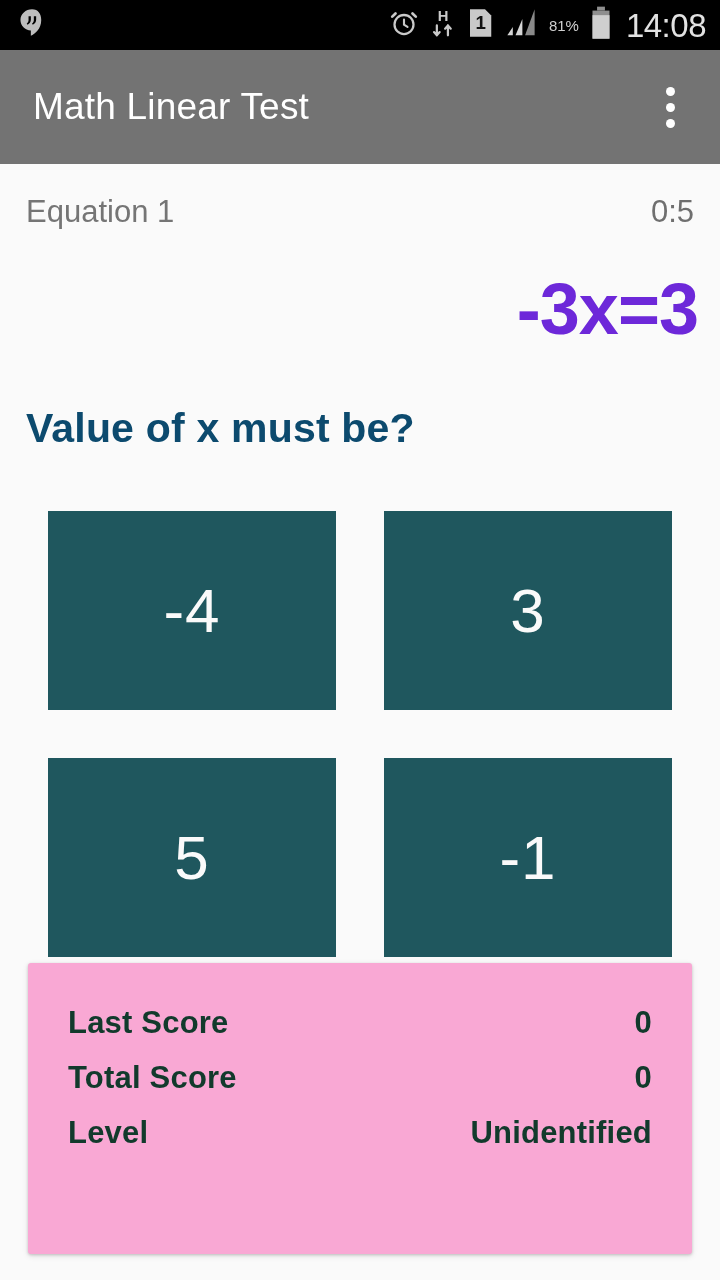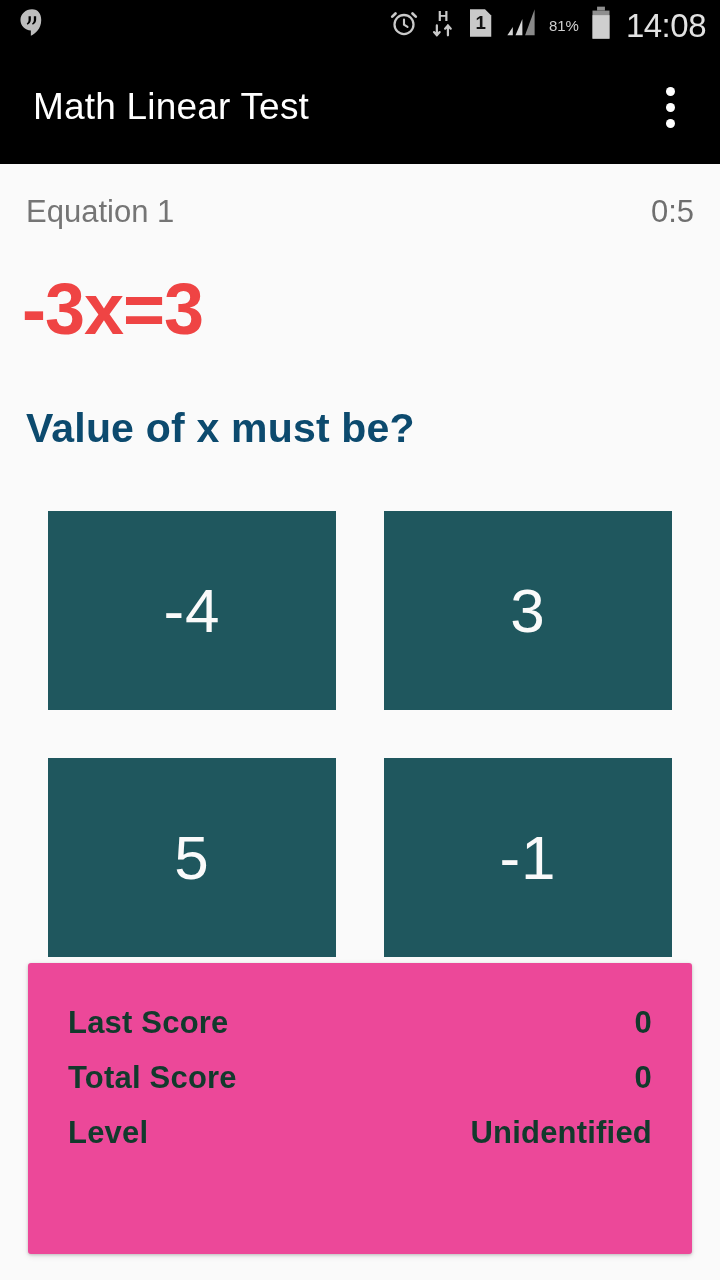--- a/index.html
+++ b/index.html
@@ -17,42 +17,42 @@
     padding:0 14px 0 18px; color:#d6d6d6;
   }
   .sb-left { display:flex; align-items:center; gap:10px; }
   .sb-right { margin-left:auto; display:flex; align-items:center; gap:11px; }
   .sb-clock { font-size:33px; color:#e2e2e2; letter-spacing:-0.5px; line-height:1; padding-left:3px; }
   .sb-batt-pct { font-size:15px; color:#d0d0d0; line-height:1; }
   .ico { display:block; }
 
   
   .appbar {
-    height:114px; background:#000000; display:flex; align-items:center;
+    height:114px; background:#737373; display:flex; align-items:center;
     padding:0 24px 0 33px; position:relative;
   }
   .appbar-title { color:#fff; font-size:37px; font-weight:400; letter-spacing:0.2px; }
   .overflow-btn {
     margin-left:auto; width:52px; height:70px;
     display:flex; flex-direction:column; align-items:center; justify-content:center; gap:7px;
   }
   .overflow-btn i { width:9px; height:9px; border-radius:50%; background:#fff; display:block; }
 
   
   .content { padding:0 22px; }
 
   .eq-header {
     display:flex; align-items:flex-end; justify-content:space-between;
     padding:30px 4px 0 4px;
   }
   .eq-label { font-size:31px; color:#757575; font-weight:400; }
   .eq-timer { font-size:31px; color:#6f6f6f; font-weight:400; }
 
   .equation {
-    text-align:left; font-size:72px; font-weight:bold; color:#ef4444;
+    text-align:right; font-size:72px; font-weight:bold; color:#6d28d9;
     letter-spacing:-1px; padding-top:38px;
   }
 
   .question {
     font-size:41px; font-weight:bold; color:#0c4a6e;
     padding:55px 0 0 4px; letter-spacing:0.2px;
   }
 
   
   .answers {
@@ -63,21 +63,21 @@
   .answer-btn {
     background:#1f575e; color:#fafafa;
     display:flex; align-items:center; justify-content:center;
     font-size:62px; font-weight:300; line-height:1;
     border:none; cursor:pointer; letter-spacing:1px;
   }
 
   
   .stats-card {
     position:absolute; left:28px; top:963px; width:664px; height:291px;
-    background:#ec4899; border-radius:3px;
+    background:#f9a8d4; border-radius:3px;
     box-shadow:0 1px 3px rgba(0,0,0,0.18), 0 2px 6px rgba(0,0,0,0.10);
     padding:42px 40px 0 40px;
   }
   .stat-row {
     display:flex; align-items:baseline; justify-content:space-between;
     height:55px;
   }
   .stat-key, .stat-val {
     font-size:31px; font-weight:bold; color:#123a2c; letter-spacing:0.2px;
   }

